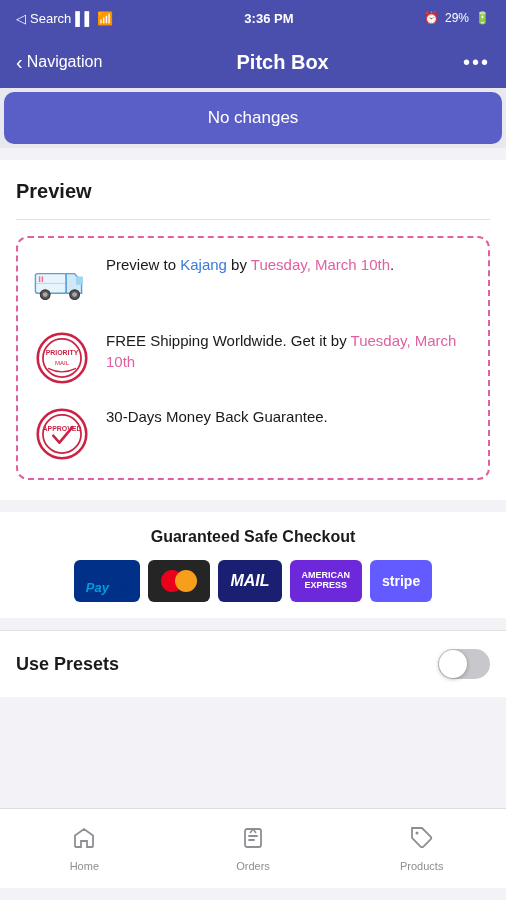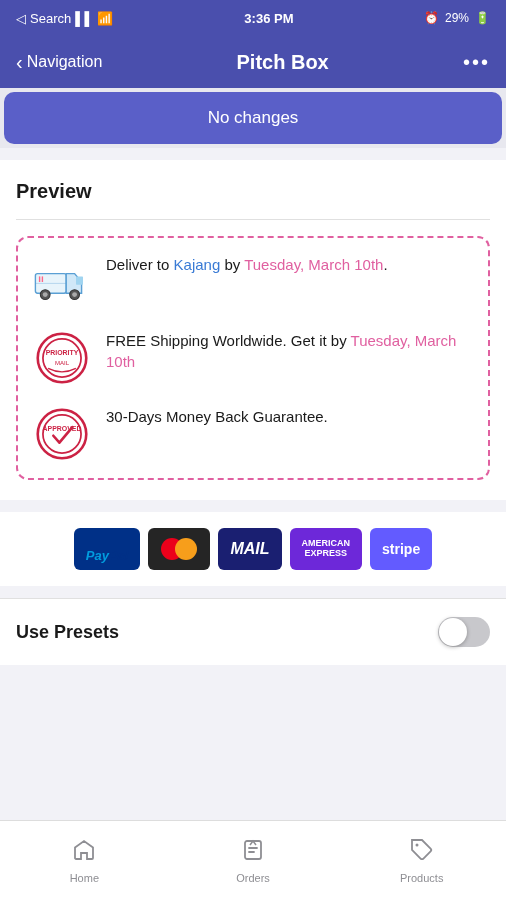--- a/index.html
+++ b/index.html
@@ -201,21 +201,21 @@
       border-radius: 50%;
       position: absolute;
       top: 1px;
       left: 1px;
       box-shadow: 0 1px 4px rgba(0,0,0,0.3);
     }
 
     
     .tab-bar {
       position: fixed;
-      bottom: 0;
+      bottom: 12px;
       width: 506px;
       background: white;
       border-top: 1px solid #ddd;
       display: flex;
       align-items: center;
       height: 80px;
       padding-bottom: 8px;
     }
     .tab-item {
       flex: 1;
@@ -296,21 +296,21 @@
           <circle cx="58" cy="48" r="7" fill="#555" stroke="#333" stroke-width="1.5"></circle>
           <circle cx="58" cy="48" r="3.5" fill="#aaa"></circle>
 
           <line x1="2" y1="32" x2="46" y2="32" stroke="#5a9fd4" stroke-width="1" opacity="0.5"></line>
 
           <line x1="8" y1="22" x2="8" y2="30" stroke="#ff6688" stroke-width="2"></line>
           <line x1="12" y1="22" x2="12" y2="30" stroke="#ff6688" stroke-width="2"></line>
         </svg>
       </div>
       <div class="preview-text">
-        <span>Deliver to </span><span class="highlight-blue">Kajang</span><span> by </span><span class="highlight-pink">Tuesday, March 10th</span><span>.</span>
+        <span>Preview to </span><span class="highlight-blue">Kajang</span><span> by </span><span class="highlight-pink">Tuesday, March 10th</span><span>.</span>
       </div>
     </div>
 
     <div class="preview-item">
       <div class="preview-icon">
         <svg class="priority-svg" viewBox="0 0 60 60" xmlns="http://www.w3.org/2000/svg">
           <circle cx="30" cy="30" r="28" fill="#fff" stroke="#cc2244" stroke-width="3"></circle>
           <circle cx="30" cy="30" r="22" fill="#fff" stroke="#cc2244" stroke-width="2"></circle>
           <text x="30" y="26" text-anchor="middle" font-size="8" font-weight="900" fill="#cc2244" font-family="Arial">PRIORITY</text>
           <text x="30" y="38" text-anchor="middle" font-size="7" fill="#cc2244" font-family="Arial">MAIL</text>
@@ -333,20 +333,21 @@
       </div>
       <div class="preview-text">
         <span>30-Days Money Back Guarantee.</span>
       </div>
     </div>
 
   </div>
 </div>
 
 <div class="checkout-section">
+  <div class="checkout-title">Guaranteed Safe Checkout</div>
   <div class="payment-badges">
     <div class="payment-badge paypal-badge">
       <span style="color:#009cde; font-weight:900; font-size:13px; font-style:italic;margin-top:12px;">Pay<span style="color:#003087;">Pal</span></span>
     </div>
     <div class="payment-badge mastercard-badge">
       <div class="mc-circles">
         <div class="mc-circle mc-red"></div>
         <div class="mc-circle mc-orange"></div>
       </div>
     </div>

